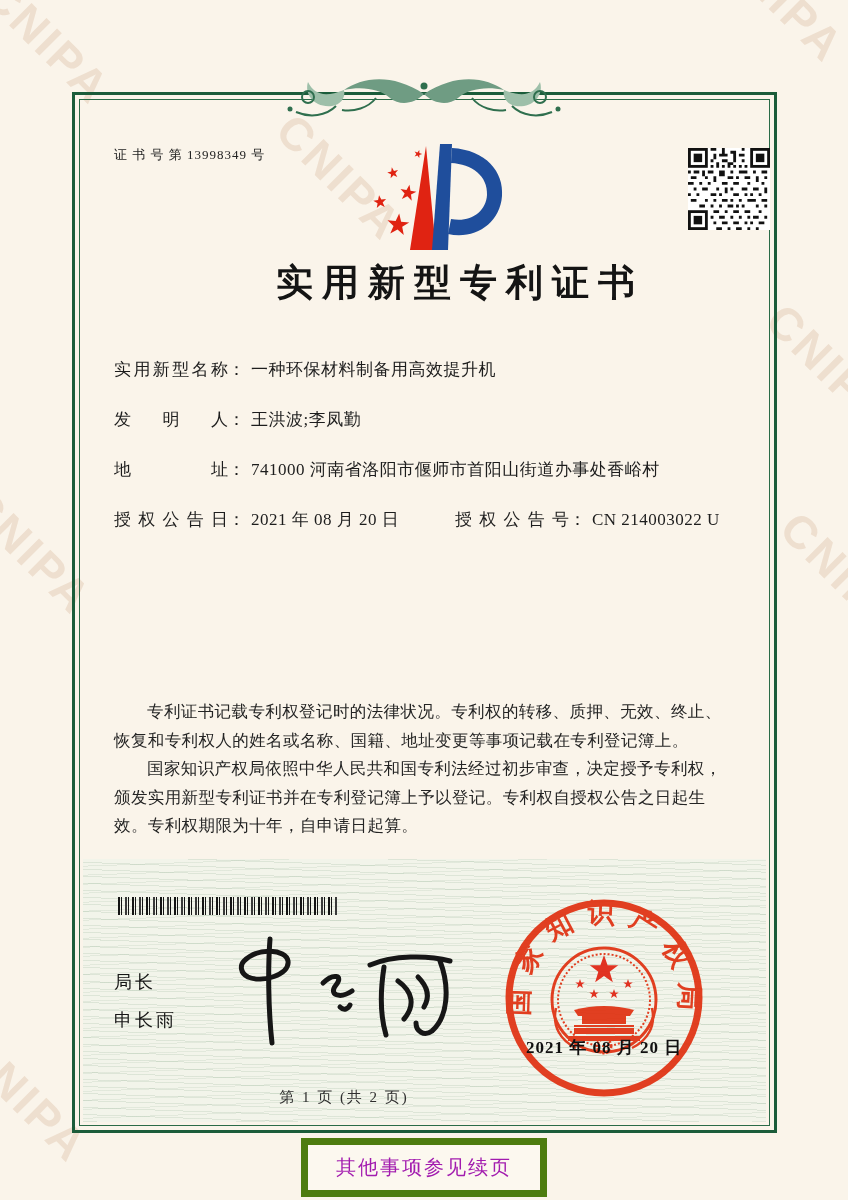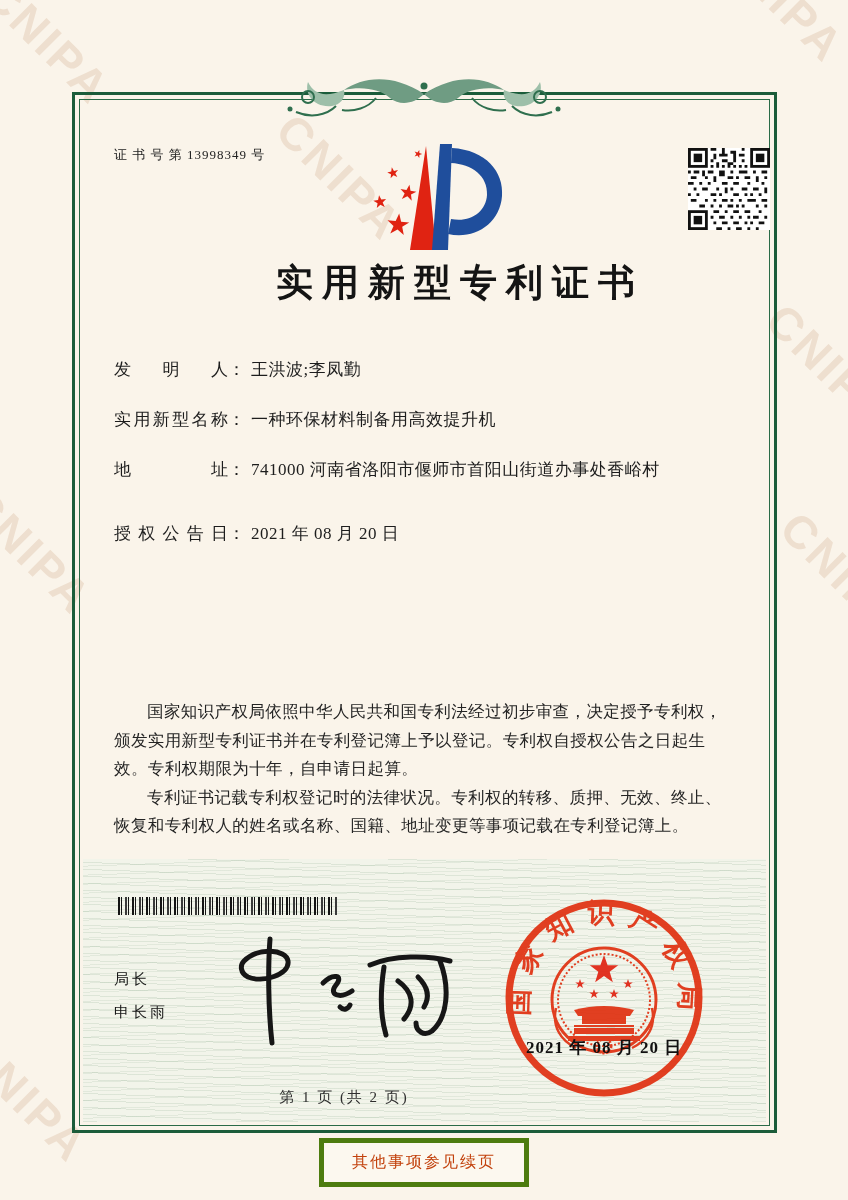--- a/index.html
+++ b/index.html
@@ -31,48 +31,48 @@
 
   .title{position:absolute;left:0;top:258px;width:848px;text-align:center;
          font-size:37px;font-weight:700;color:#141414;letter-spacing:9px;padding-left:36px;}
 
   .fields{position:absolute;left:114px;top:358px;width:640px;}
   .frow{height:50px;font-size:17px;color:#1d1d1d;white-space:nowrap;}
   .flabel{display:inline-block;width:114px;text-align:justify;text-align-last:justify;
           vertical-align:top;}
   .fcolon{display:inline-block;margin-right:6px;}
   .fvalue{letter-spacing:0.5px;}
-  .frow.double{display:flex;align-items:center;}
+  .frow.double{display:flex;}
   .frow .cell1{width:341px;}
 
   .body-text{position:absolute;left:114px;top:698px;width:620px;
              font-size:16.5px;line-height:28.5px;color:#242424;letter-spacing:0.4px;}
   .body-text p{margin:0;text-indent:2em;}
 
   .barcode{position:absolute;left:118px;top:897px;width:219px;height:18px;
            background:repeating-linear-gradient(90deg,
              #141414 0 2px, rgba(0,0,0,0) 2px 3px,
              #141414 3px 4px, rgba(0,0,0,0) 4px 7px,
              #3a3a3a 7px 9px, rgba(0,0,0,0) 9px 10px,
              #141414 10px 11px, rgba(0,0,0,0) 11px 14px);}
 
-  .director{position:absolute;left:114px;top:970px;font-size:15px;color:#151515;}
+  .director{position:absolute;left:114px;top:970px;font-size:18px;color:#151515;}
   .director div{margin-bottom:14px;letter-spacing:3px;}
   .sign{position:absolute;left:228px;top:935px;}
 
   .seal{position:absolute;left:502px;top:896px;width:204px;height:204px;}
   .seal-date{position:absolute;left:504px;top:1036px;width:200px;text-align:center;
              font-size:17px;font-weight:600;color:#111;letter-spacing:1px;}
 
   .pageinfo{position:absolute;left:0;top:1088px;width:688px;text-align:center;
             font-size:15px;color:#2e2e2e;letter-spacing:2px;}
 
   .footnote{position:absolute;left:0;top:1138px;width:848px;text-align:center;}
   .footnote span{display:inline-block;padding:9px 28px;background:#fcf8ef;
-                 border:5px solid #4d7c0f;font-size:16px;color:#c2410c;letter-spacing:2px;}
+                 border:7px solid #4d7c0f;font-size:20px;color:#a21caf;letter-spacing:2px;}
 
   .ornament{position:absolute;left:272px;top:64px;}
 </style>
 </head>
 <body>
 
 <div class="page">
 
   <div class="wm" style="left:-30px;top:14px;">CNIPA</div>
   <div class="wm" style="left:262px;top:150px;">CNIPA</div>
@@ -131,38 +131,41 @@
         <rect x="1" y="23" width="5" height="5" fill="#fff"></rect>
         <rect x="2" y="24" width="3" height="3"></rect>
       <path d="M8 0h2v1h-2zM12 0h1v2h-1zM15 1h2v1h-2zM19 0h1v1h-1zM9 2h1v2h-1zM11 2h3v1h-3zM16 2h1v3h-1zM18 2h2v1h-2zM8 4h1v1h-1zM12 4h2v1h-2zM19 4h1v1h-1zM10 5h1v1h-1zM14 5h2v1h-2zM8 6h1v1h-1zM10 6h1v1h-1zM12 6h1v1h-1zM14 6h1v1h-1zM16 6h1v1h-1zM18 6h1v1h-1zM20 6h1v1h-1zM0 8h1v1h-1zM2 8h2v1h-2zM5 8h1v2h-1zM7 8h2v1h-2zM11 8h2v2h-2zM15 8h1v1h-1zM18 8h3v1h-3zM23 8h1v1h-1zM26 8h2v1h-2zM1 10h2v1h-2zM6 10h1v1h-1zM9 10h1v2h-1zM14 10h2v1h-2zM17 10h1v1h-1zM20 10h2v1h-2zM24 10h1v2h-1zM27 10h1v1h-1zM0 12h2v1h-2zM4 12h1v1h-1zM7 12h1v1h-1zM12 12h2v1h-2zM16 12h2v1h-2zM21 12h1v1h-1zM26 12h1v1h-1zM2 14h1v1h-1zM5 14h2v1h-2zM10 14h1v1h-1zM13 14h1v2h-1zM15 14h1v1h-1zM19 14h2v1h-2zM23 14h2v1h-2zM27 14h1v2h-1zM0 16h1v1h-1zM3 16h1v1h-1zM8 16h2v1h-2zM11 16h1v1h-1zM16 16h2v1h-2zM20 16h1v1h-1zM22 16h1v1h-1zM25 16h1v1h-1zM1 18h2v1h-2zM6 18h1v1h-1zM9 18h1v1h-1zM12 18h2v1h-2zM15 18h1v1h-1zM18 18h1v1h-1zM21 18h3v1h-3zM26 18h2v1h-2zM4 20h2v1h-2zM8 20h1v1h-1zM11 20h1v1h-1zM14 20h2v1h-2zM17 20h1v1h-1zM19 20h1v1h-1zM24 20h1v1h-1zM27 20h1v1h-1zM9 22h2v1h-2zM13 22h1v1h-1zM16 22h2v1h-2zM20 22h2v1h-2zM25 22h1v1h-1zM8 24h1v1h-1zM11 24h2v1h-2zM15 24h1v1h-1zM18 24h1v1h-1zM21 24h1v1h-1zM23 24h2v1h-2zM27 24h1v1h-1zM9 26h1v1h-1zM12 26h2v1h-2zM16 26h2v1h-2zM20 26h1v1h-1zM22 26h1v1h-1zM25 26h2v1h-2zM10 28h2v1h-2zM14 28h1v1h-1zM17 28h2v1h-2zM21 28h1v1h-1zM24 28h1v1h-1z"></path>
     </g>
   </svg>
 
   <div class="title">实用新型专利证书</div>
 
   <div class="fields">
     <div class="frow">
+      <span class="flabel">实用新型名称</span><span class="fcolon">：</span><span class="fvalue">一种环保材料制备用高效提升机</span>
+    </div>
+    <div class="frow">
       <span class="flabel">发明人</span><span class="fcolon">：</span><span class="fvalue">王洪波;李凤勤</span>
-    </div>
-    <div class="frow">
-      <span class="flabel">实用新型名称</span><span class="fcolon">：</span><span class="fvalue">一种环保材料制备用高效提升机</span>
     </div>
     <div class="frow">
       <span class="flabel">地址</span><span class="fcolon">：</span><span class="fvalue">741000  河南省洛阳市偃师市首阳山街道办事处香峪村</span>
     </div>
     <div class="frow double">
       <span class="cell1">
         <span class="flabel">授权公告日</span><span class="fcolon">：</span><span class="fvalue">2021 年 08 月 20 日</span>
       </span>
+      <span class="cell2">
+        <span class="flabel">授权公告号</span><span class="fcolon">：</span><span class="fvalue">CN 214003022 U</span>
+      </span>
     </div>
   </div>
 
   <div class="body-text">
+    <p>专利证书记载专利权登记时的法律状况。专利权的转移、质押、无效、终止、恢复和专利权人的姓名或名称、国籍、地址变更等事项记载在专利登记簿上。</p>
     <p>国家知识产权局依照中华人民共和国专利法经过初步审查，决定授予专利权，颁发实用新型专利证书并在专利登记簿上予以登记。专利权自授权公告之日起生效。专利权期限为十年，自申请日起算。</p>
-    <p>专利证书记载专利权登记时的法律状况。专利权的转移、质押、无效、终止、恢复和专利权人的姓名或名称、国籍、地址变更等事项记载在专利登记簿上。</p>
   </div>
 
   <div class="barcode"></div>
 
   <div class="director">
     <div>局长</div>
     <div>申长雨</div>
   </div>
 
   <svg class="sign" width="250" height="115" viewBox="0 0 250 115">

